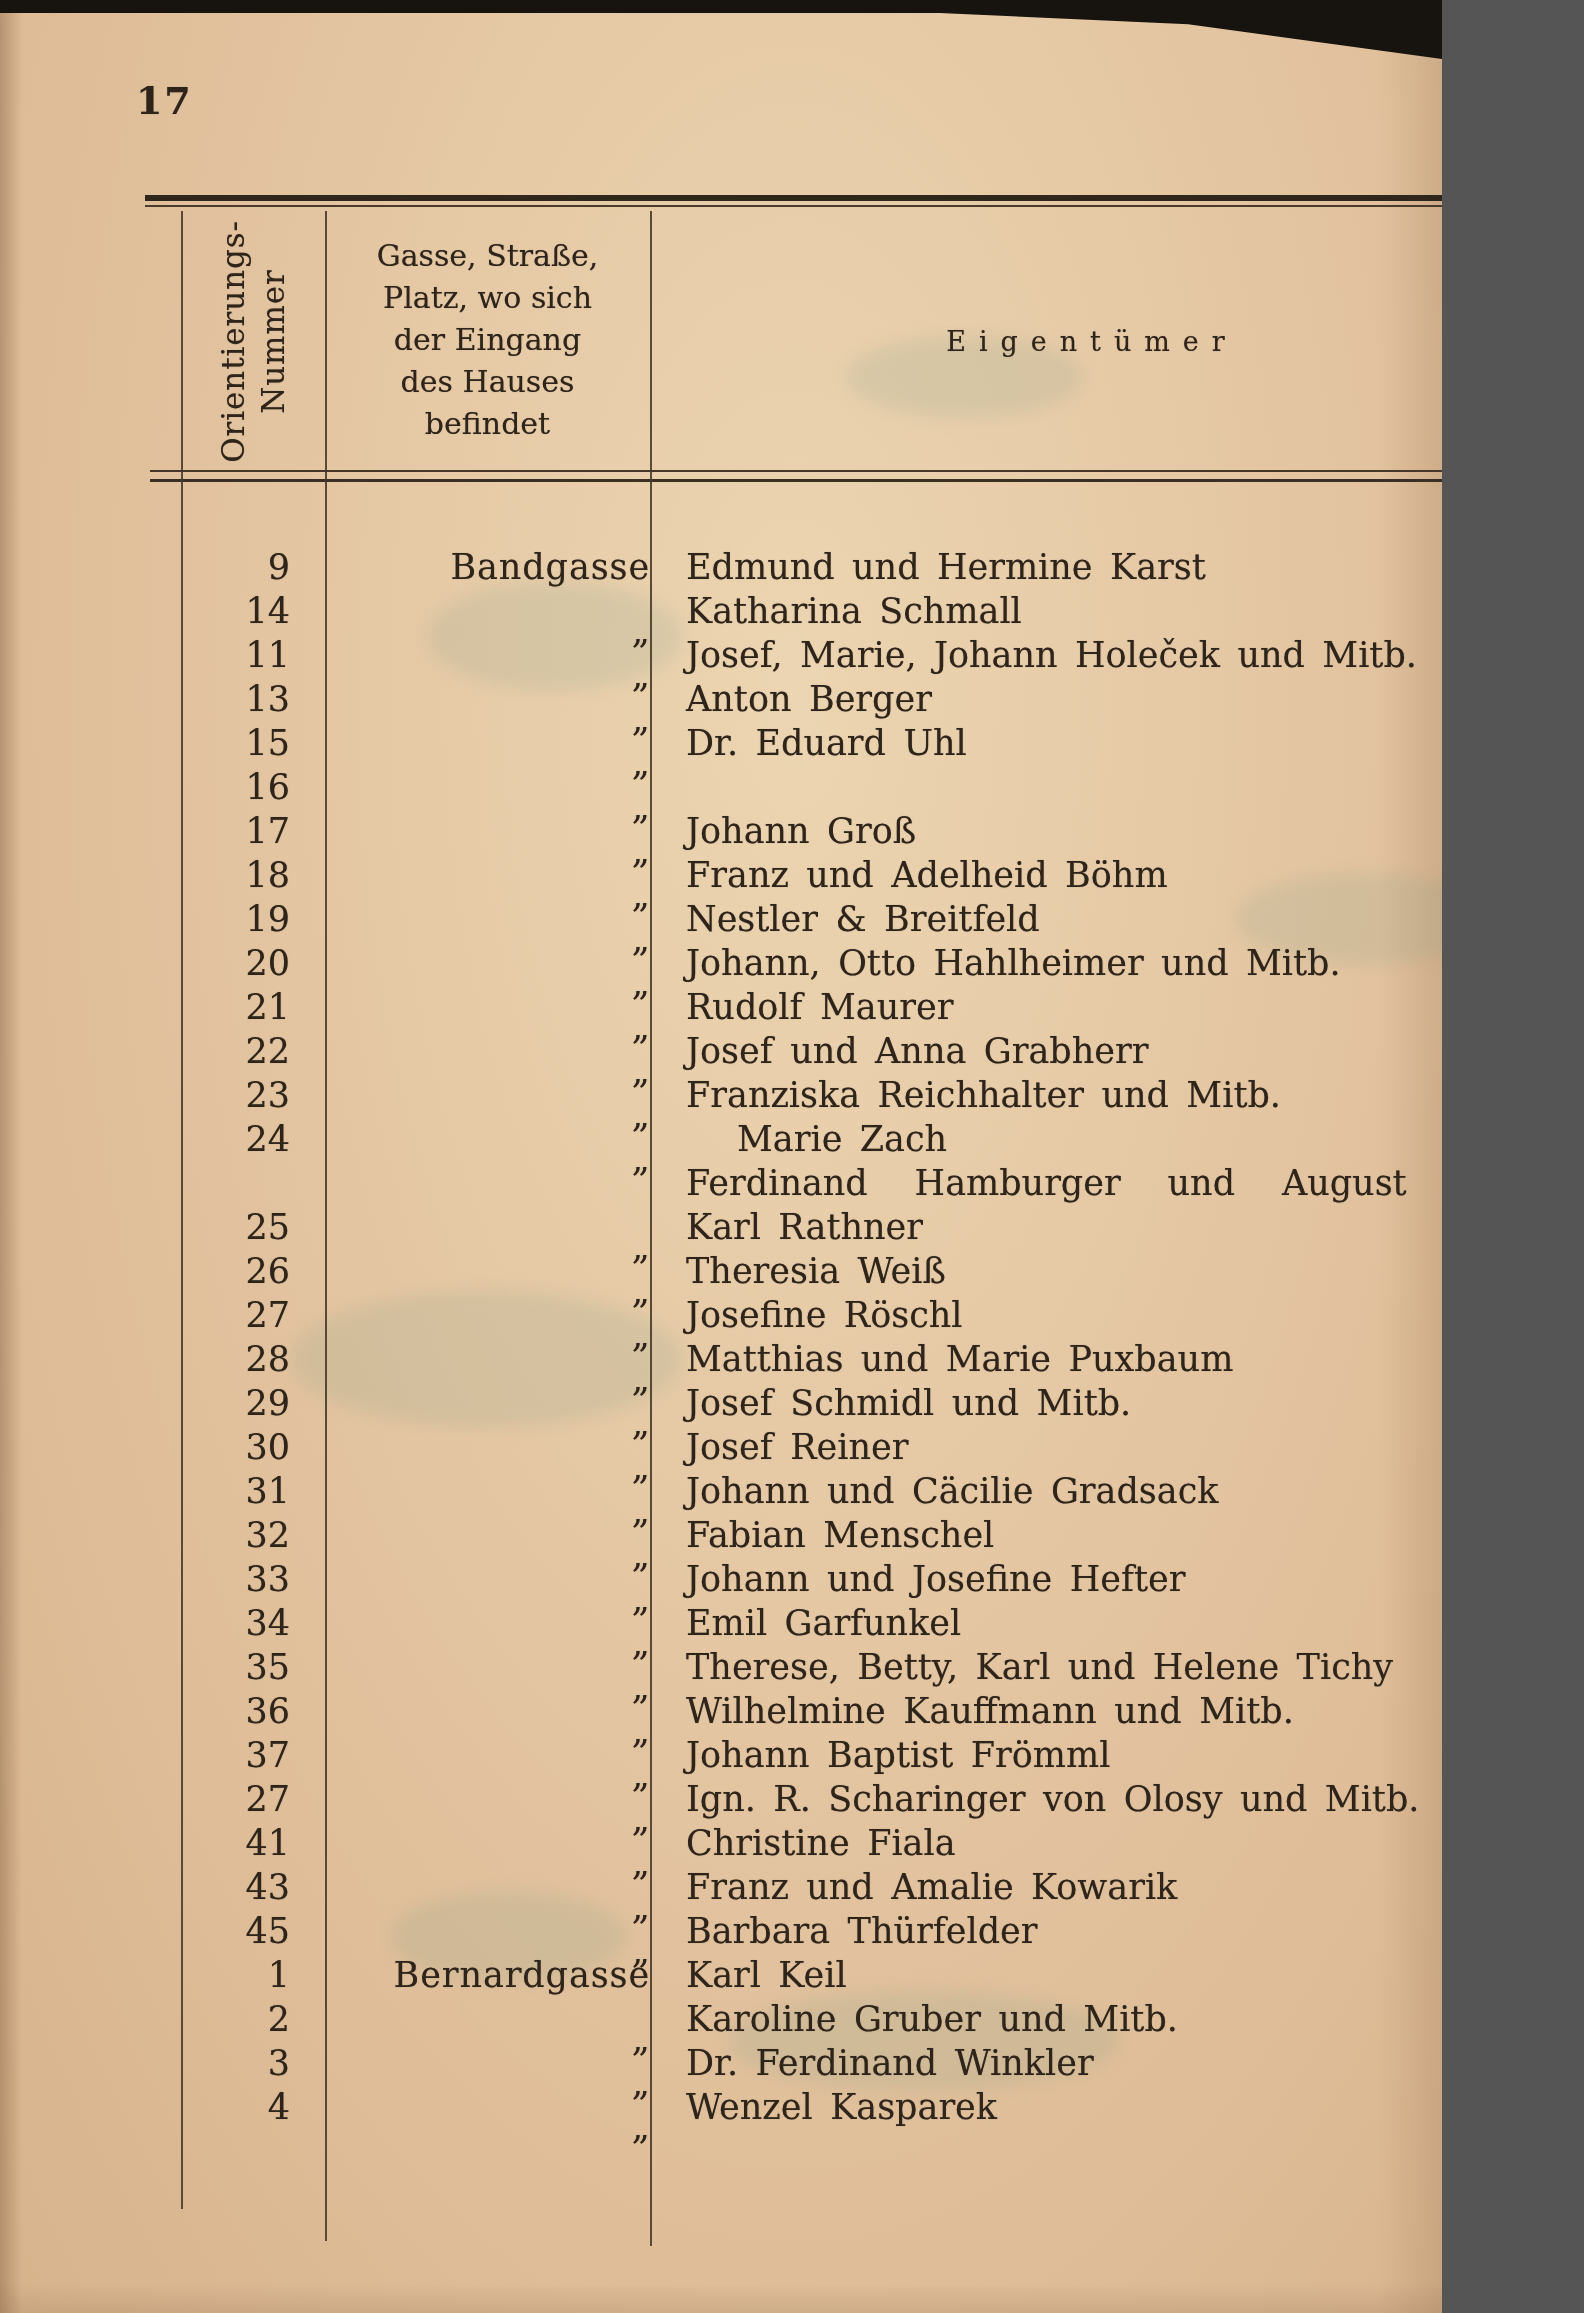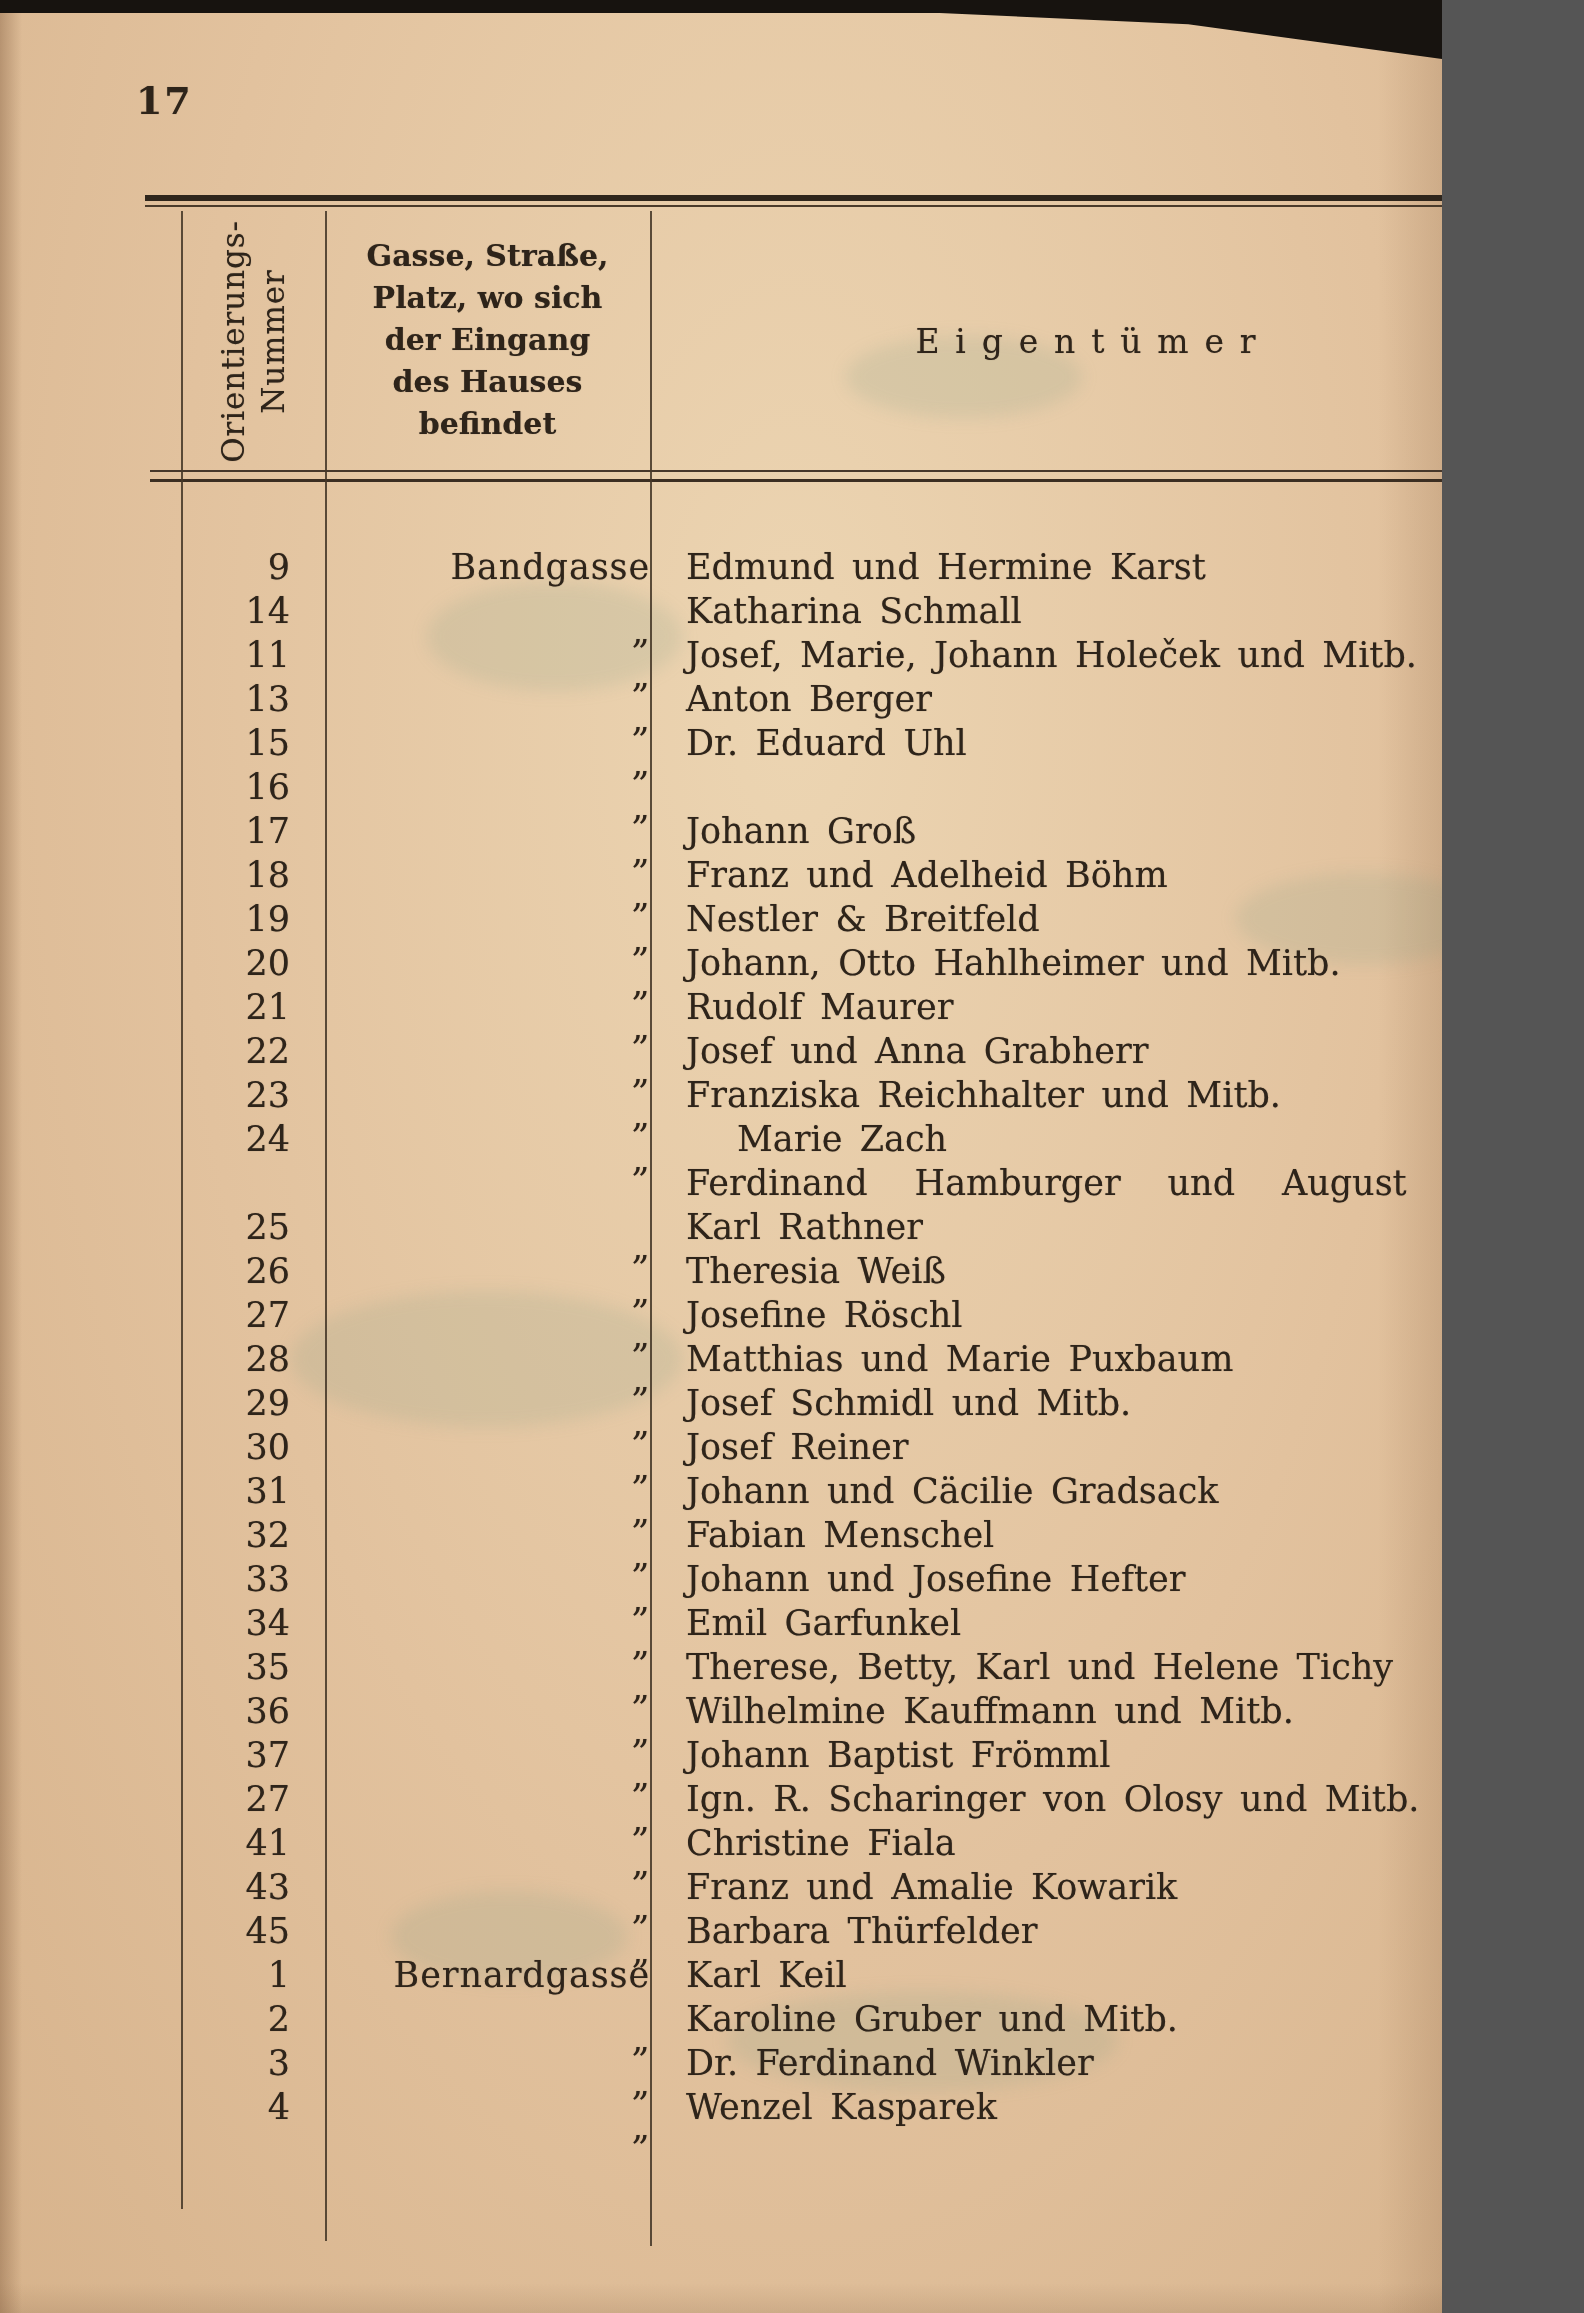--- a/index.html
+++ b/index.html
@@ -40,23 +40,23 @@
   .v-left{left:181px;height:1998px;}
   .v-1{left:325px;height:2030px;}
   .v-2{left:650px;height:2035px;}
   .v-right{left:1520px;height:1989px;}
 
   
   .thead{position:absolute;left:181px;top:211px;width:1340px;height:261px;display:flex;}
   .th-col1{width:144px;display:flex;align-items:center;justify-content:center;}
   .rotated{writing-mode:vertical-rl;transform:rotate(180deg);font-size:31px;line-height:40px;letter-spacing:0.9px;text-align:center;}
   .rotated span{display:block;}
-  .th-col2{width:325px;text-align:center;font-size:30px;line-height:42px;padding-top:23.6px;box-sizing:border-box;font-weight:bold;}
+  .th-col2{width:325px;text-align:center;font-size:30px;line-height:42px;padding-top:23.6px;box-sizing:border-box;}
   .th-col2 span{display:block;}
-  .th-col3{flex:1;display:flex;align-items:center;justify-content:center;font-size:33px;letter-spacing:.48em;padding-left:.48em;}
+  .th-col3{flex:1;display:flex;align-items:center;justify-content:center;font-size:27px;letter-spacing:.48em;padding-left:.48em;}
 
   
   .tbody{position:absolute;left:181px;top:509px;width:1340px;padding-top:36px;}
   .row{display:flex;font-size:35px;line-height:44px;}
   .cell{box-sizing:border-box;}
   .num{width:144px;text-align:right;padding-right:35px;}
   .street{width:325px;text-align:right;font-size:35px;}
   .street-name{letter-spacing:0.9px;}
   .ditto{position:relative;top:20px;font-size:35px;}
   .owner{flex:1;padding-left:36px;padding-right:0;word-spacing:.18em;}

